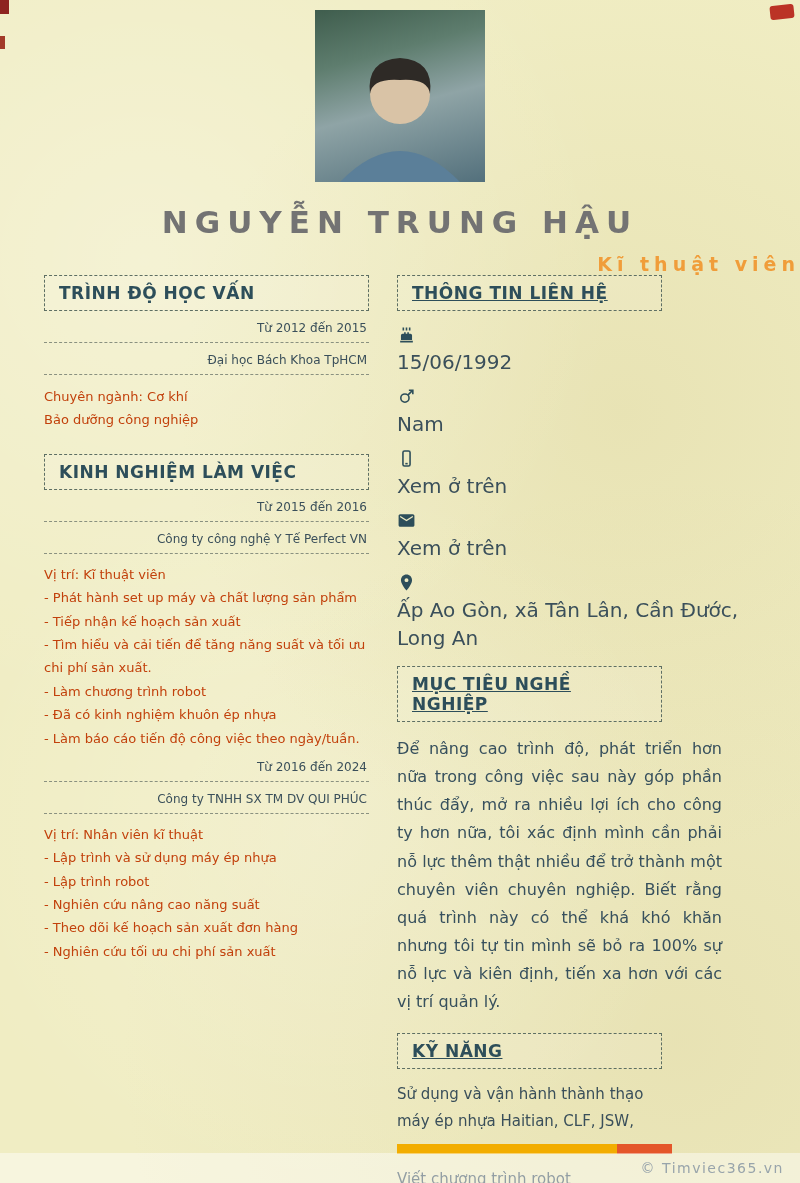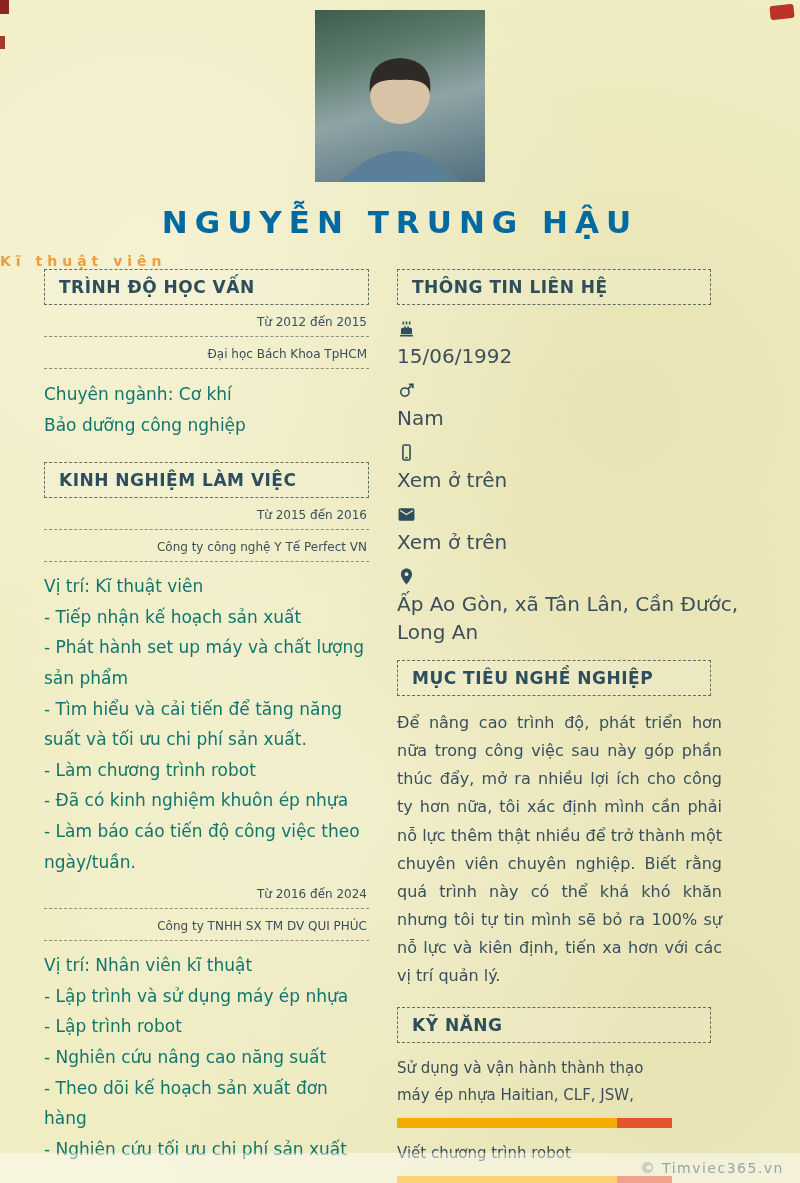--- a/index.html
+++ b/index.html
@@ -21,44 +21,44 @@
   .mark-tr { right:6px; top:5px; width:24px; height:14px; background:#bb3326; border-radius:3px; transform:rotate(-6deg); }
 
   .photo {
     width:170px; height:172px; margin:10px auto 0; position:relative; overflow:hidden;
     background:linear-gradient(165deg,#3f5d4d 0%,#5e7d6e 28%,#8fa4a6 55%,#53707c 100%);
   }
   .photo svg { position:absolute; left:0; bottom:0; }
 
   .name {
     margin-top:22px; text-align:center;
-    font-size:31px; font-weight:bold; letter-spacing:7px; color:#0369a1;
+    font-size:31px; font-weight:bold; letter-spacing:7px; color:#737373;
   }
   .job-title {
-    margin-top:13px; text-align:left;
-    font-size:14px; font-weight:bold; letter-spacing:5px; color:#f09d3a;
+    margin-top:13px; text-align:right;
+    font-size:19px; font-weight:bold; letter-spacing:5px; color:#f09d3a;
   }
 
   .columns { display:flex; gap:28px; padding:0 44px; }
   .col-left  { width:325px; flex:0 0 325px; }
   .col-right { flex:1; }
 
   .section-heading {
     border:1.5px dashed #5e6f63; padding:7px 14px;
     font-size:17px; font-weight:bold; color:#2d4e5a; letter-spacing:.5px;
     background:rgba(255,255,255,.10);
   }
-  .col-right .section-heading { width:314px; }
+  .col-right .section-heading { width:265px;text-decoration:underline; }
 
   .entry-line {
     text-align:right; font-size:12px; color:#3a4f5a;
     padding:10px 2px 7px; border-bottom:1px dashed #8a9180;
   }
   .detail, .job-line {
-    font-size:17px; color:#0f766e; line-height:1.8;
+    font-size:13px; color:#c2410c; line-height:1.8;
   }
   .detail-block { margin-top:10px; }
   .lines-block  { margin-top:9px; }
   .mt-section   { margin-top:22px; }
 
   .contact-list { margin-top:14px; }
   .contact-item { margin-bottom:11px; }
   .contact-icon { display:block; height:19px; }
   .contact-value { font-size:20px; color:#3a4f5a; margin-top:4px; line-height:1.4; }
 
@@ -114,22 +114,22 @@
         <div class="detail">Bảo dưỡng công nghiệp</div>
       </div>
 
       <div class="section-heading mt-section">KINH NGHIỆM LÀM VIỆC</div>
 
       <div>
         <div class="entry-line">Từ 2015 đến 2016</div>
         <div class="entry-line">Công ty công nghệ Y Tế Perfect VN</div>
         <div class="lines-block">
           <div class="job-line">Vị trí: Kĩ thuật viên</div>
+          <div class="job-line">- Phát hành set up máy và chất lượng sản phẩm</div>
           <div class="job-line">- Tiếp nhận kế hoạch sản xuất</div>
-          <div class="job-line">- Phát hành set up máy và chất lượng sản phẩm</div>
           <div class="job-line">- Tìm hiểu và cải tiến để tăng năng suất và tối ưu chi phí sản xuất.</div>
           <div class="job-line">- Làm chương trình robot</div>
           <div class="job-line">- Đã có kinh nghiệm khuôn ép nhựa</div>
           <div class="job-line">- Làm báo cáo tiến độ công việc theo ngày/tuần.</div>
         </div>
       </div>
 
       <div>
         <div class="entry-line">Từ 2016 đến 2024</div>
         <div class="entry-line">Công ty TNHH SX TM DV QUI PHÚC</div>

